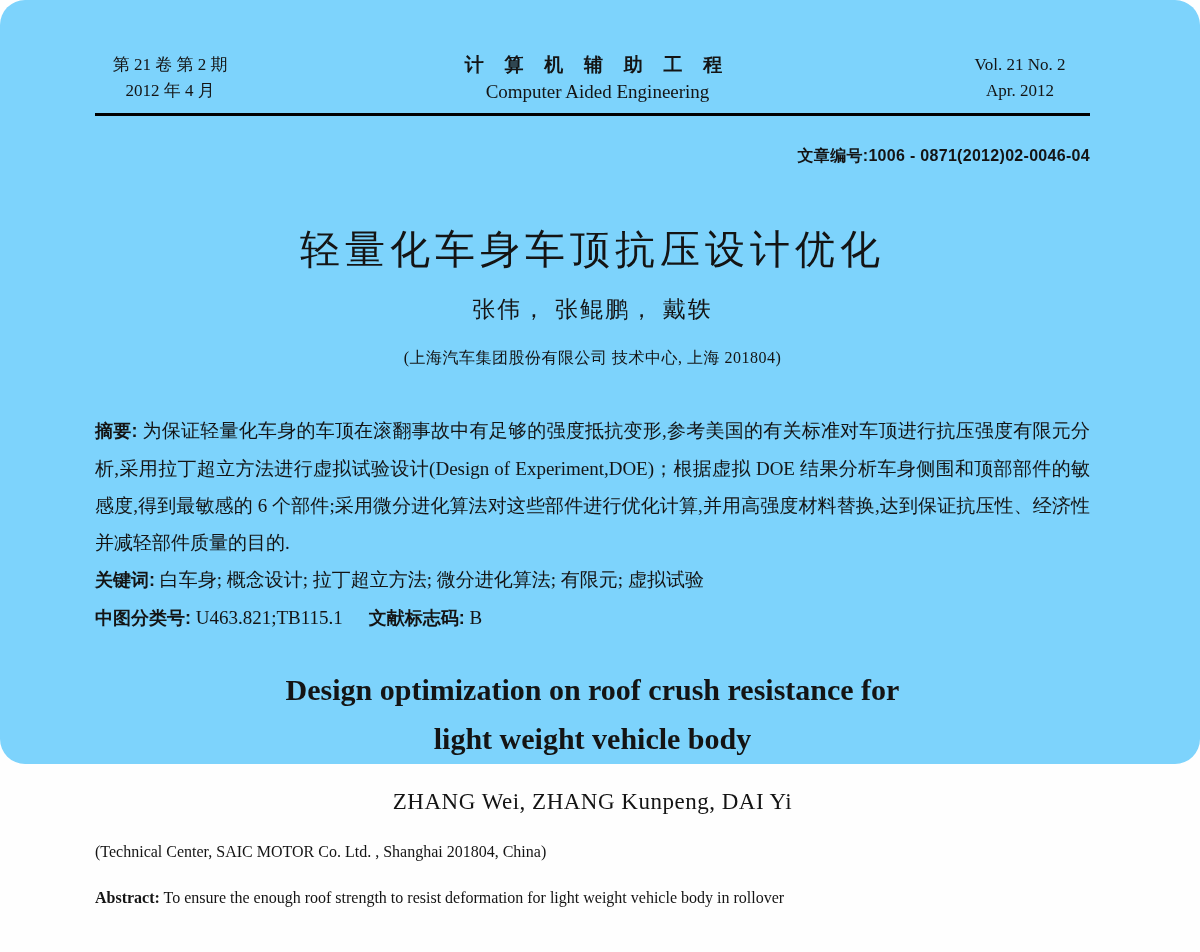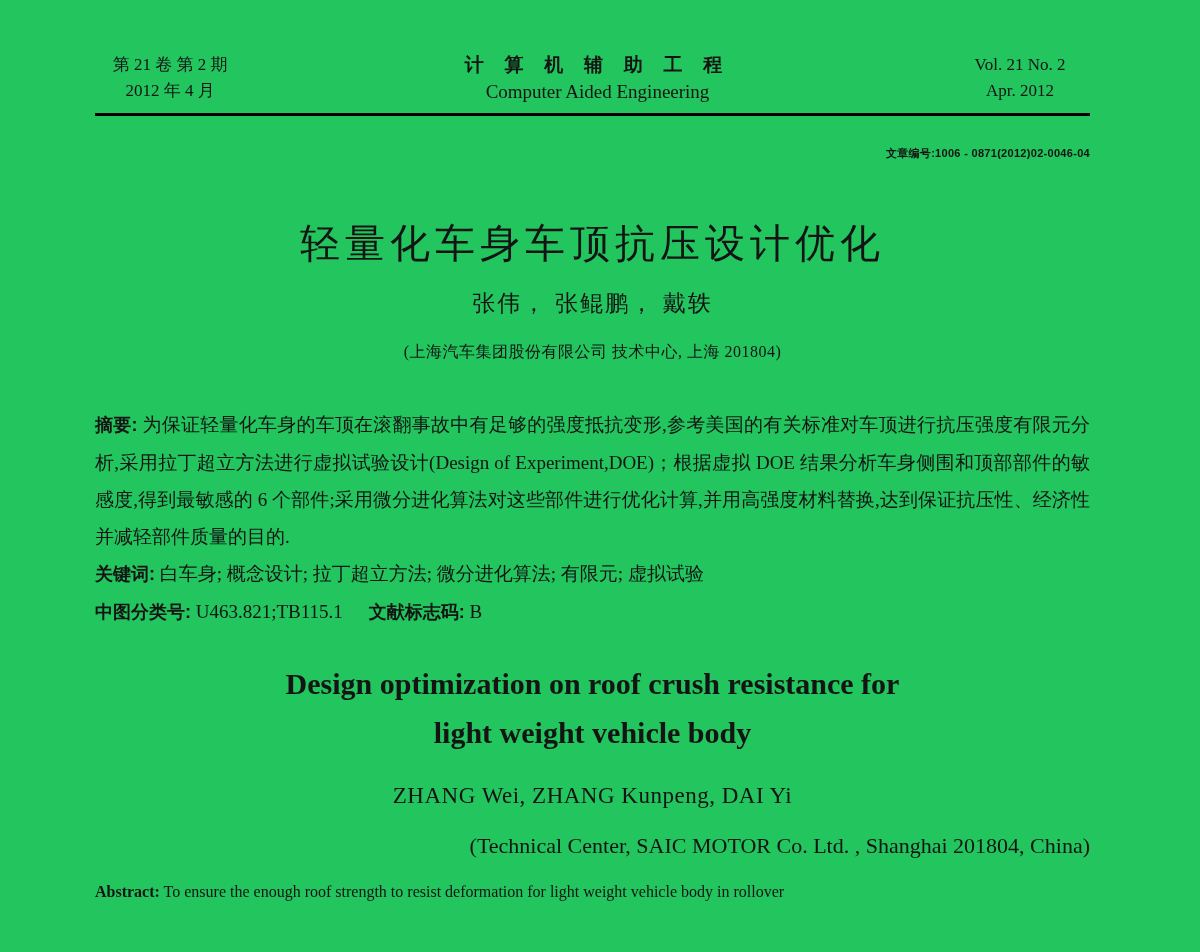--- a/index.html
+++ b/index.html
@@ -2,35 +2,35 @@
 <html><head>
 <meta charset="utf-8">
 <style>
   html,body{margin:0;padding:0;}
   body{
     width:1200px;height:952px;overflow:hidden;background:#fefefe;color:#141414;
     font-family:"Liberation Serif","DejaVu Serif",serif;
     -webkit-font-smoothing:antialiased;
   }
   .page{
-    box-sizing:border-box;width:1200px;height:952px;
-    padding:52px 110px 0 95px;position:relative;background:#22c55e;
+    box-sizing:border-box;width:1200px;height:764px;
+    padding:52px 110px 0 95px;position:relative;background:#7dd3fc;border-radius:25px;
   }
   
   .jheader{display:flex;justify-content:space-between;align-items:flex-start;}
   .hdr-col{text-align:center;font-size:17px;line-height:26px;}
   .hdr-left{min-width:150px;}
   .hdr-right{min-width:140px;}
   .hdr-center{flex:1;text-align:center;}
   .hdr-cn{font-size:19px;font-weight:bold;letter-spacing:8px;line-height:26px;}
   .hdr-en{font-size:19px;line-height:28px;}
   .rule{border-bottom:3px solid #000;margin-top:7px;}
   
   .article-id{
-    margin-top:30px;text-align:right;font-size:11px;font-weight:bold;
+    margin-top:30px;text-align:right;font-size:16px;font-weight:bold;
     font-family:"Liberation Sans","DejaVu Sans",sans-serif;letter-spacing:0.3px;
   }
   
   .cn-title{
     margin:55px 0 0 0;text-align:center;font-size:40px;font-weight:400;
     letter-spacing:5px;line-height:56px;
   }
   .cn-authors{margin-top:16px;text-align:center;font-size:23px;letter-spacing:2px;line-height:32px;}
   .cn-affil{margin-top:20px;text-align:center;font-size:16px;line-height:24px;letter-spacing:0.5px;}
   .abstract{
@@ -40,21 +40,21 @@
   .hei{
     font-family:"Liberation Sans","DejaVu Sans",sans-serif;
     font-weight:bold;font-size:18px;
   }
   .clc .gap{margin-left:26px;}
   
   .en-title{
     margin:28px 0 0 0;text-align:center;font-weight:bold;font-size:30px;line-height:49px;
   }
   .en-authors{margin-top:22px;text-align:center;font-size:23px;line-height:34px;letter-spacing:0.5px;}
-  .en-affil{margin-top:22px;text-align:right;font-size:22px;line-height:22px;}
+  .en-affil{margin-top:22px;text-align:left;font-size:16px;line-height:22px;}
   .en-abstract{margin:20px 0 0 0;font-size:16px;line-height:30px;text-align:justify;}
   .en-abstract .lbl{font-weight:bold;}
 </style>
 </head>
 <body>
 
 <div class="page">
 
   <div class="jheader">
     <div class="hdr-col hdr-left">

